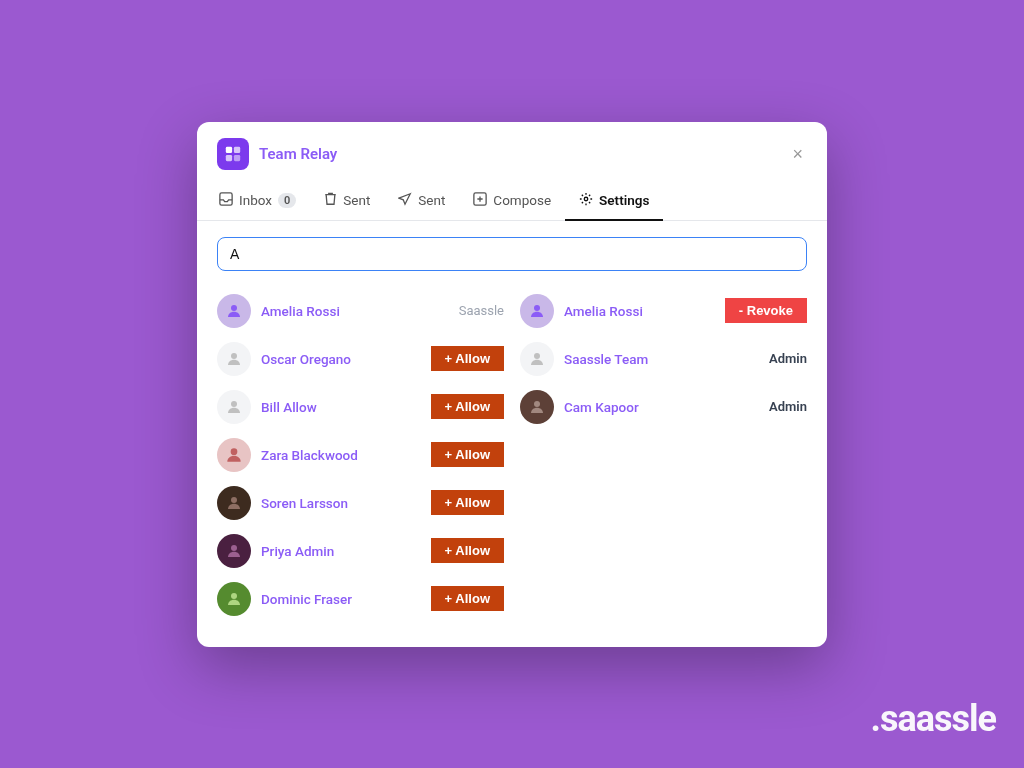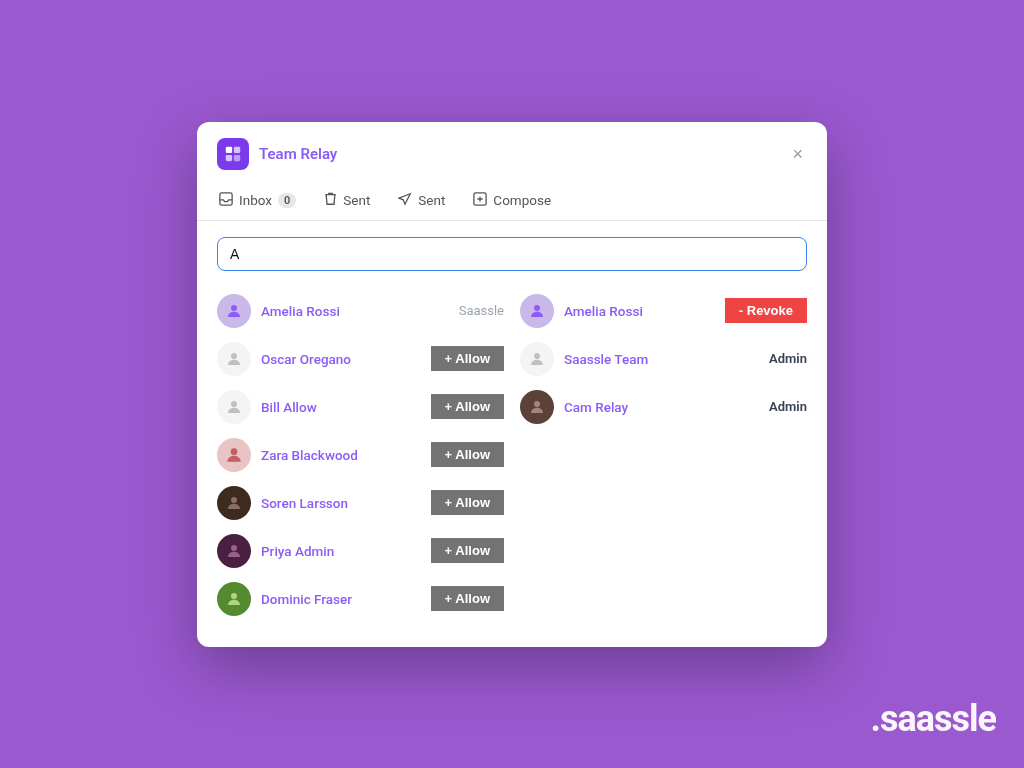--- a/index.html
+++ b/index.html
@@ -168,21 +168,21 @@
     .action-btn {
       border: none;
       border-radius: 0;
       padding: 5px 14px;
       font-size: 13px;
       font-weight: 600;
       cursor: pointer;
     }
 
     .allow-btn {
-      background: #737373;
+      background: #c2410c;
       color: white;
     }
 
     .revoke-btn {
       background: #ef4444;
       color: white;
     }
 
     .status-allowed {
       font-size: 13px;
@@ -246,20 +246,29 @@
     </div>
     <div class="tab">
       <span class="tab-icon">
         <svg width="14" height="14" viewBox="0 0 16 16" fill="none" stroke="currentColor" stroke-width="1.5">
           <rect x="1" y="1" width="14" height="14" rx="2"></rect>
           <path d="M5 8h6M8 5v6"></path>
         </svg>
       </span>
       <span>Compose</span>
     </div>
+    <div class="tab active">
+      <span class="tab-icon">
+        <svg width="14" height="14" viewBox="0 0 16 16" fill="none" stroke="currentColor" stroke-width="1.5">
+          <circle cx="8" cy="8" r="2"></circle>
+          <path d="M8 1v2M8 13v2M1 8h2M13 8h2M3.2 3.2l1.4 1.4M11.4 11.4l1.4 1.4M3.2 12.8l1.4-1.4M11.4 4.6l1.4-1.4"></path>
+        </svg>
+      </span>
+      <span>Settings</span>
+    </div>
   </div>
 
   <div class="modal-body">
     <input class="search-input" type="text" value="A" style="">
 
     <div class="columns">
 
       <div class="col">
 
         <div class="user-row">
@@ -365,21 +374,21 @@
           <span class="status-admin">Admin</span>
         </div>
 
         <div class="user-row">
           <div class="avatar-placeholder" style="width:34px;height:34px;border-radius:50%;background:#5d4037;display:flex;align-items:center;justify-content:center;flex-shrink:0;">
             <svg width="18" height="18" viewBox="0 0 24 24" fill="#a1887f">
                 <circle cx="12" cy="8" r="4"></circle>
                 <path d="M4 20c0-4 3.6-7 8-7s8 3 8 7"></path>
               </svg>
           </div>
-          <span class="user-name">Cam Relay</span>
+          <span class="user-name">Cam Kapoor</span>
           <span class="status-admin">Admin</span>
         </div>
 
       </div>
     </div>
   </div>
 </div>
 
 <div class="saassle-watermark">.saassle</div>
 

